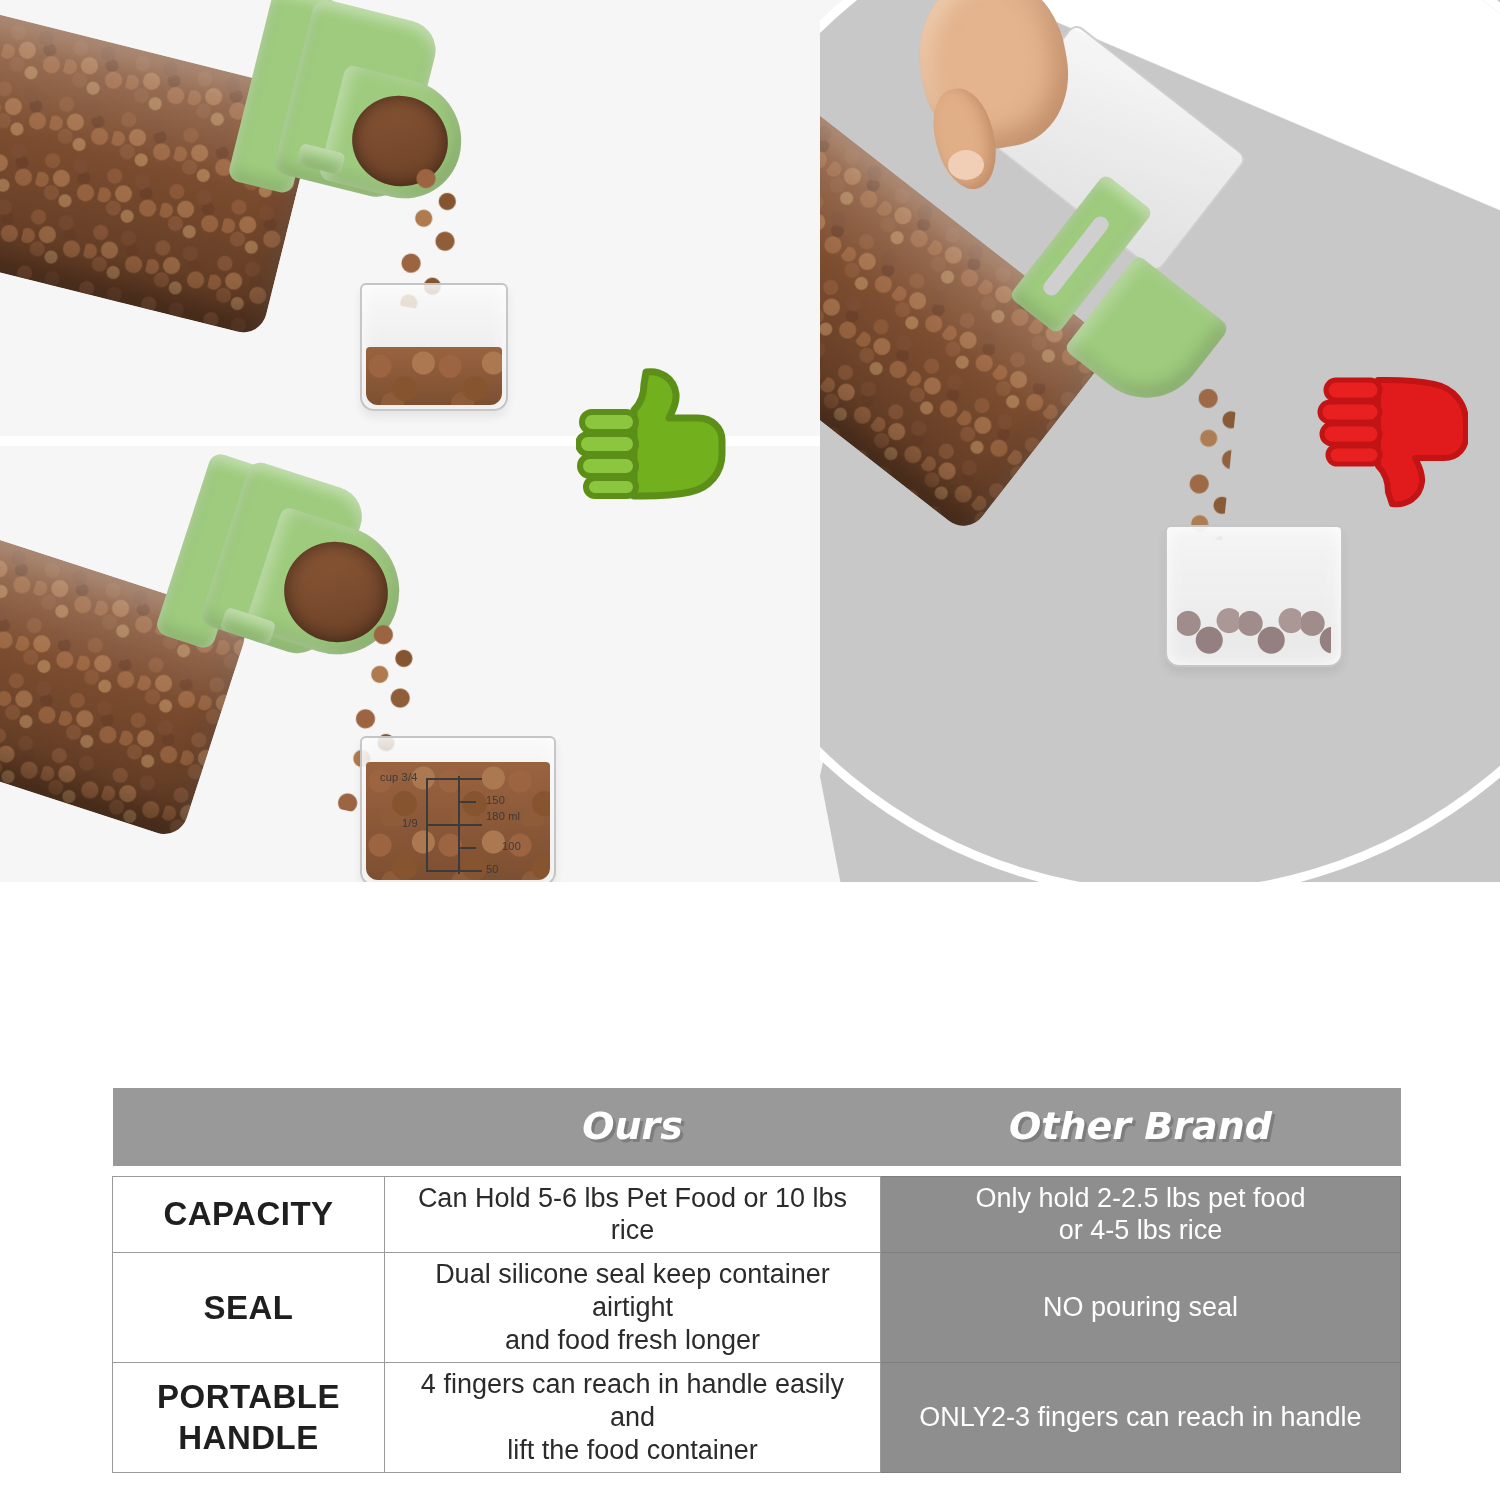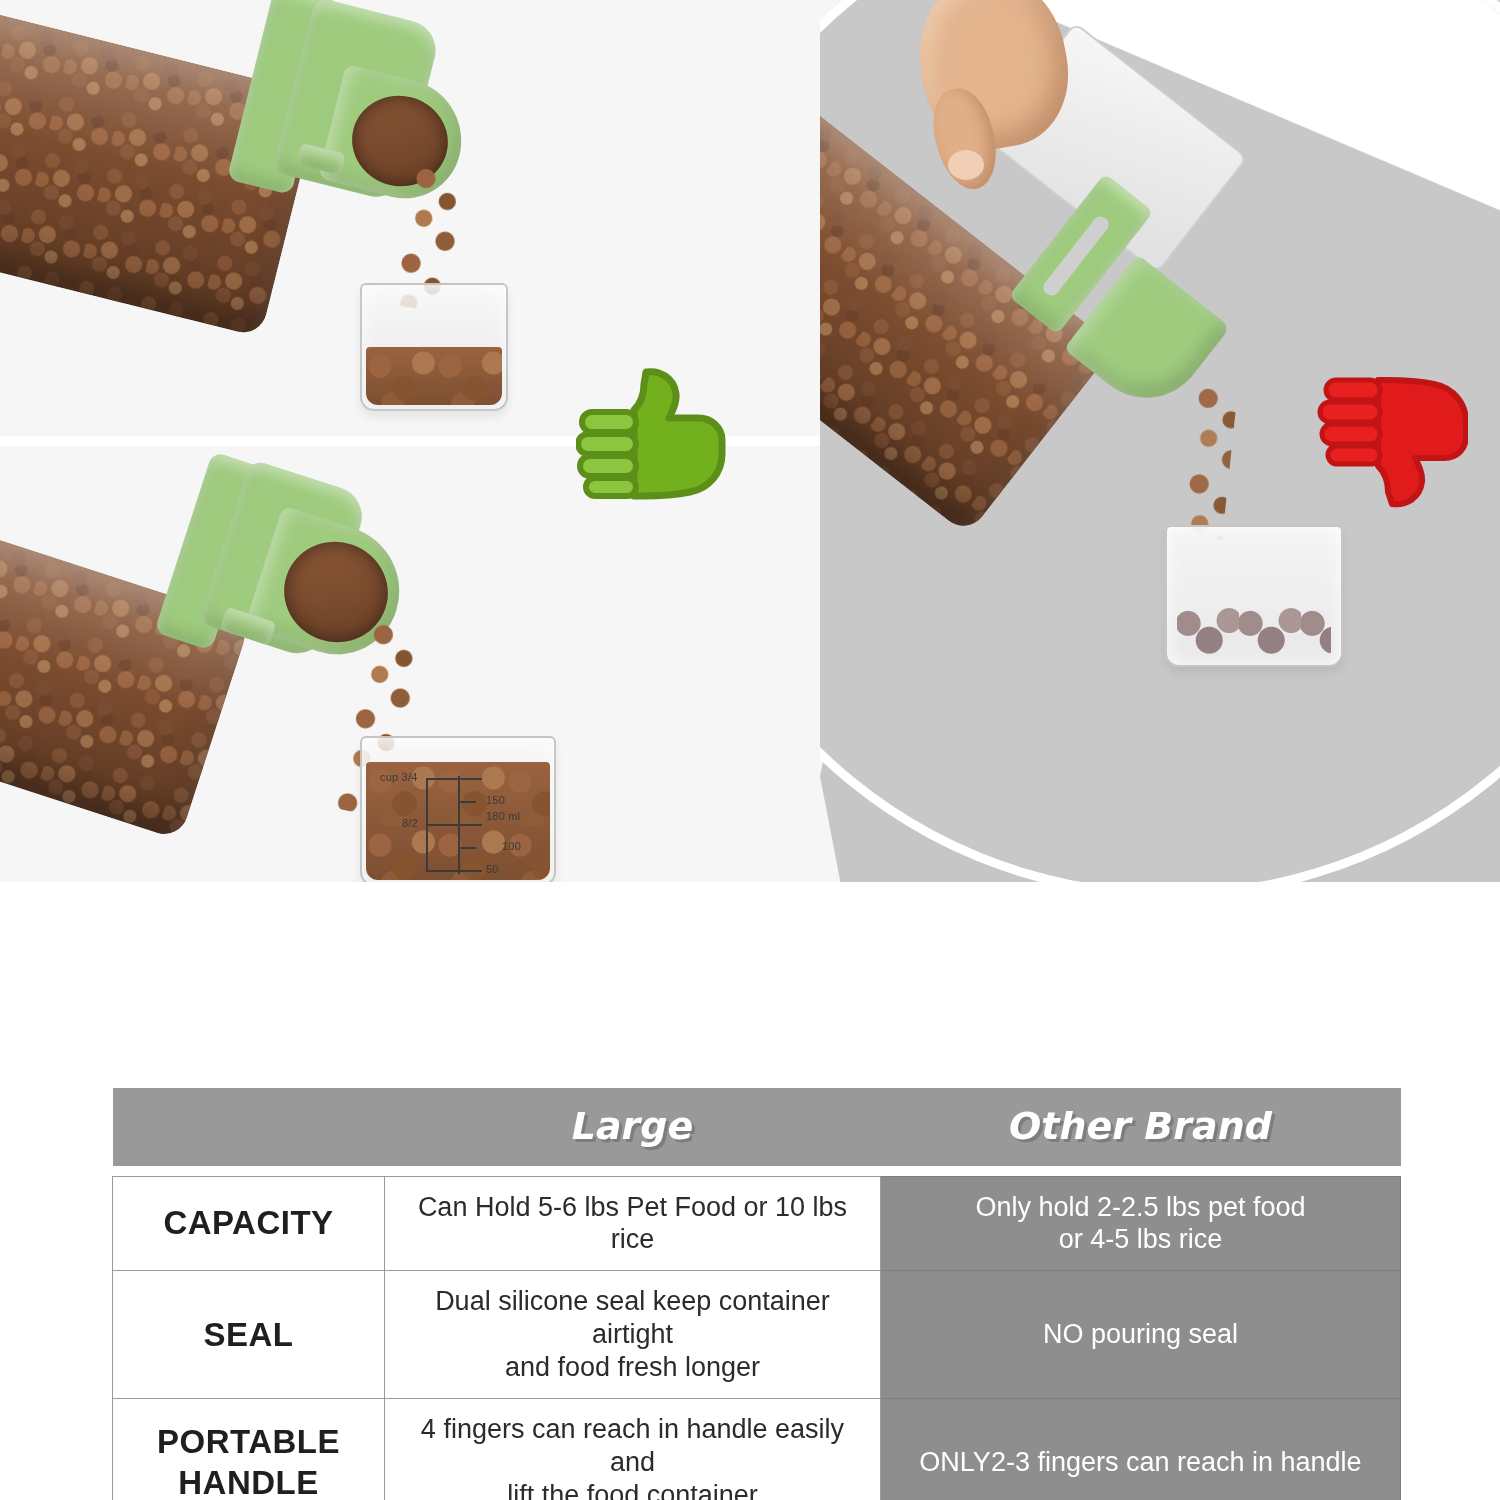--- a/index.html
+++ b/index.html
@@ -112,21 +112,21 @@
     background:#999999; color:#ffffff;
     font-family:"DejaVu Sans",sans-serif;
     font-size:38px; font-weight:bold; font-style:italic;
     padding:16px 6px 18px; text-align:center; border:none;
     text-shadow: 3px 3px 0 rgba(120,120,120,.85);
   }
   #cmp-table thead th.blank{ background:#999999; }
 
   #cmp-table tbody td{
     border:1.5px solid #9a9a9a;
-    padding:14px 16px; text-align:center; vertical-align:middle;
+    padding:5px 16px; text-align:center; vertical-align:middle;
     font-size:27px; line-height:1.22; color:#2b2b2b;
   }
   #cmp-table tbody td.feature{
     font-weight:bold; font-size:33px; letter-spacing:.5px; color:#1f1f1f;
   }
   #cmp-table tbody td.ours{ background:#ffffff; }
   #cmp-table tbody td.other{ background:#8e8e8e; color:#ffffff; border-color:#7e7e7e; }
   .spacer-row td{ border:none !important; height:10px; padding:0 !important; background:#fff; }
 </style>
 </head>
@@ -176,21 +176,21 @@
         <div class="scale-line" style="left:64px; top:40px; width:34px; height:2px;"></div>
         <div class="scale-line" style="left:64px; top:86px; width:34px; height:2px;"></div>
         <div class="scale-line" style="left:64px; top:132px; width:34px; height:2px;"></div>
         <div class="scale-line" style="left:98px; top:40px; width:22px; height:2px;"></div>
         <div class="scale-line" style="left:98px; top:63px; width:16px; height:2px;"></div>
         <div class="scale-line" style="left:98px; top:86px; width:22px; height:2px;"></div>
         <div class="scale-line" style="left:98px; top:109px; width:16px; height:2px;"></div>
         <div class="scale-line" style="left:98px; top:132px; width:22px; height:2px;"></div>
 
         <span class="scale-text" style="left:18px; top:33px;">cup 3/4</span>
-        <span class="scale-text" style="left:40px; top:79px;">8/2</span>
+        <span class="scale-text" style="left:40px; top:79px;">1/9</span>
         <span class="scale-text" style="left:40px; top:142px;font-weight:bold;">1/4</span>
 
         <span class="scale-text" style="left:124px; top:33px;margin-top:39px;">180 ml</span>
         <span class="scale-text" style="left:124px; top:56px;">150</span>
         <span class="scale-text" style="left:140px; top:102px;">100</span>
         <span class="scale-text" style="left:124px; top:125px;">50</span>
       </div>
     </div>
 
     <div class="panel" id="panel-right">
@@ -259,21 +259,21 @@
 
   <table id="cmp-table">
     <colgroup>
         <col class="c1">
         <col class="c2">
         <col class="c3">
       </colgroup>
     <thead>
       <tr>
         <th class="blank"></th>
-        <th>Large</th>
+        <th>Ours</th>
         <th>Other Brand</th>
       </tr>
     </thead>
     <tbody>
       <tr class="spacer-row">
           <td colspan="3"></td>
         </tr>
 
       <tr>
         <td class="feature">CAPACITY</td>

